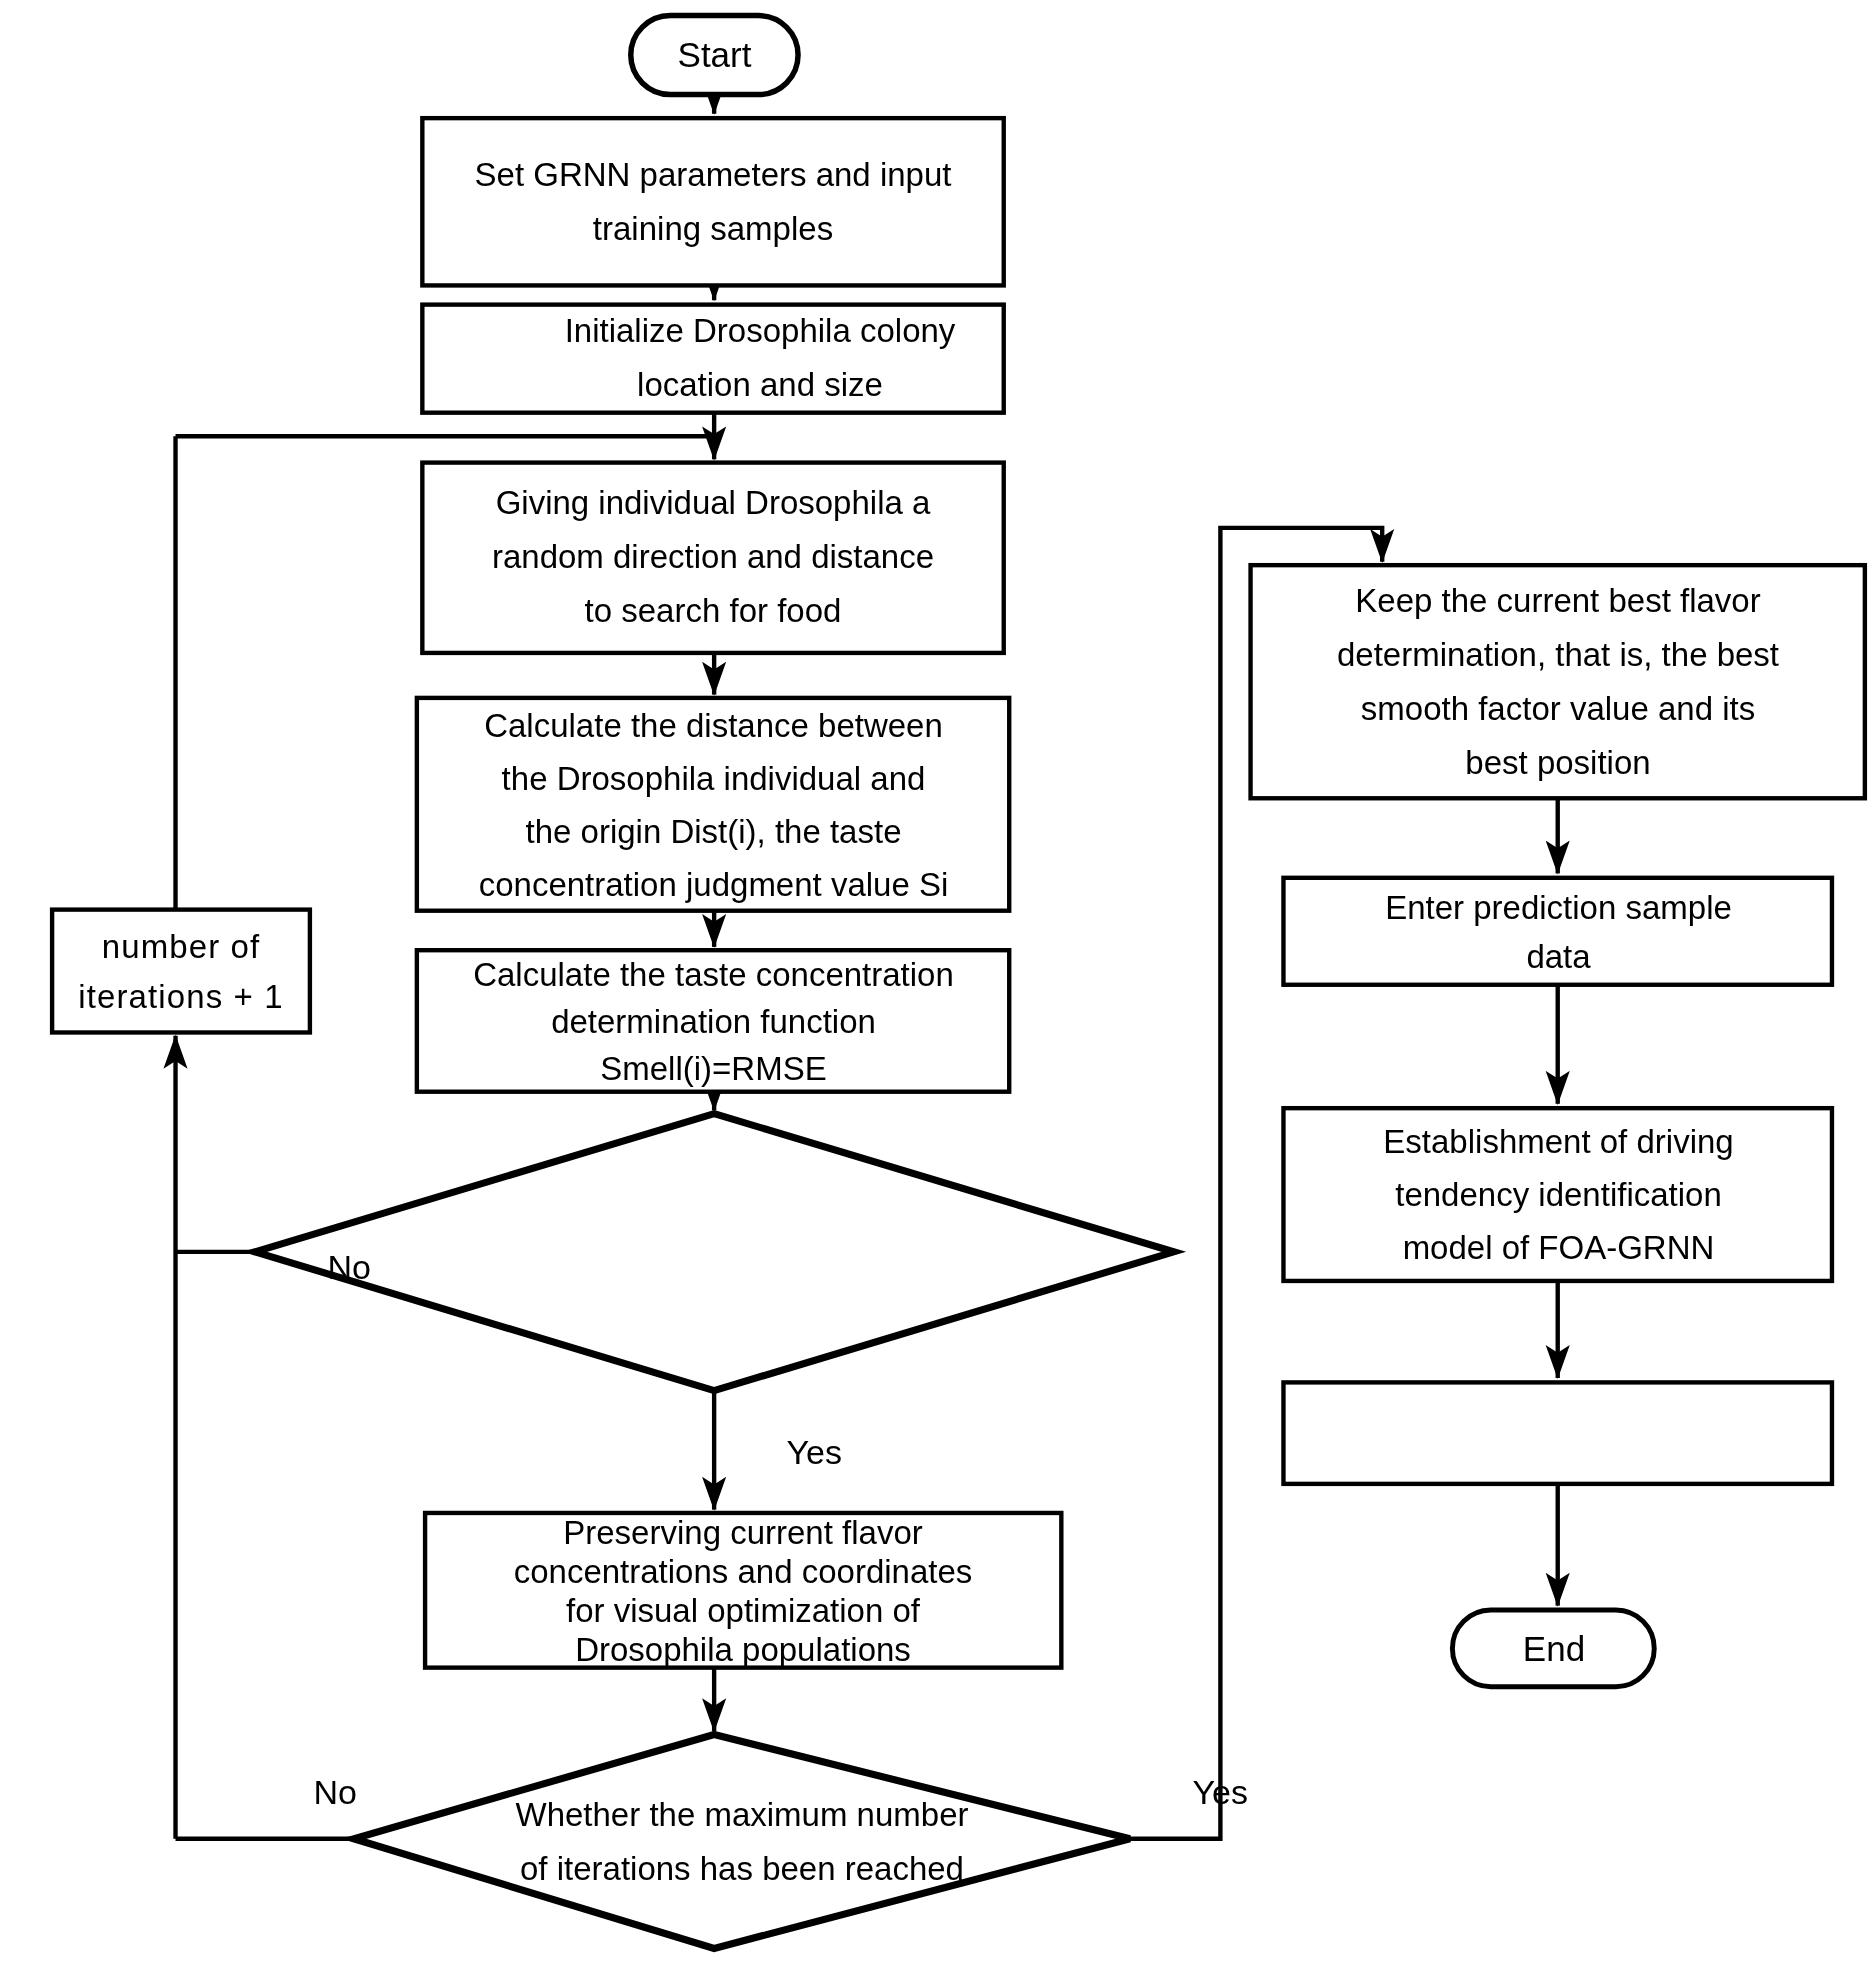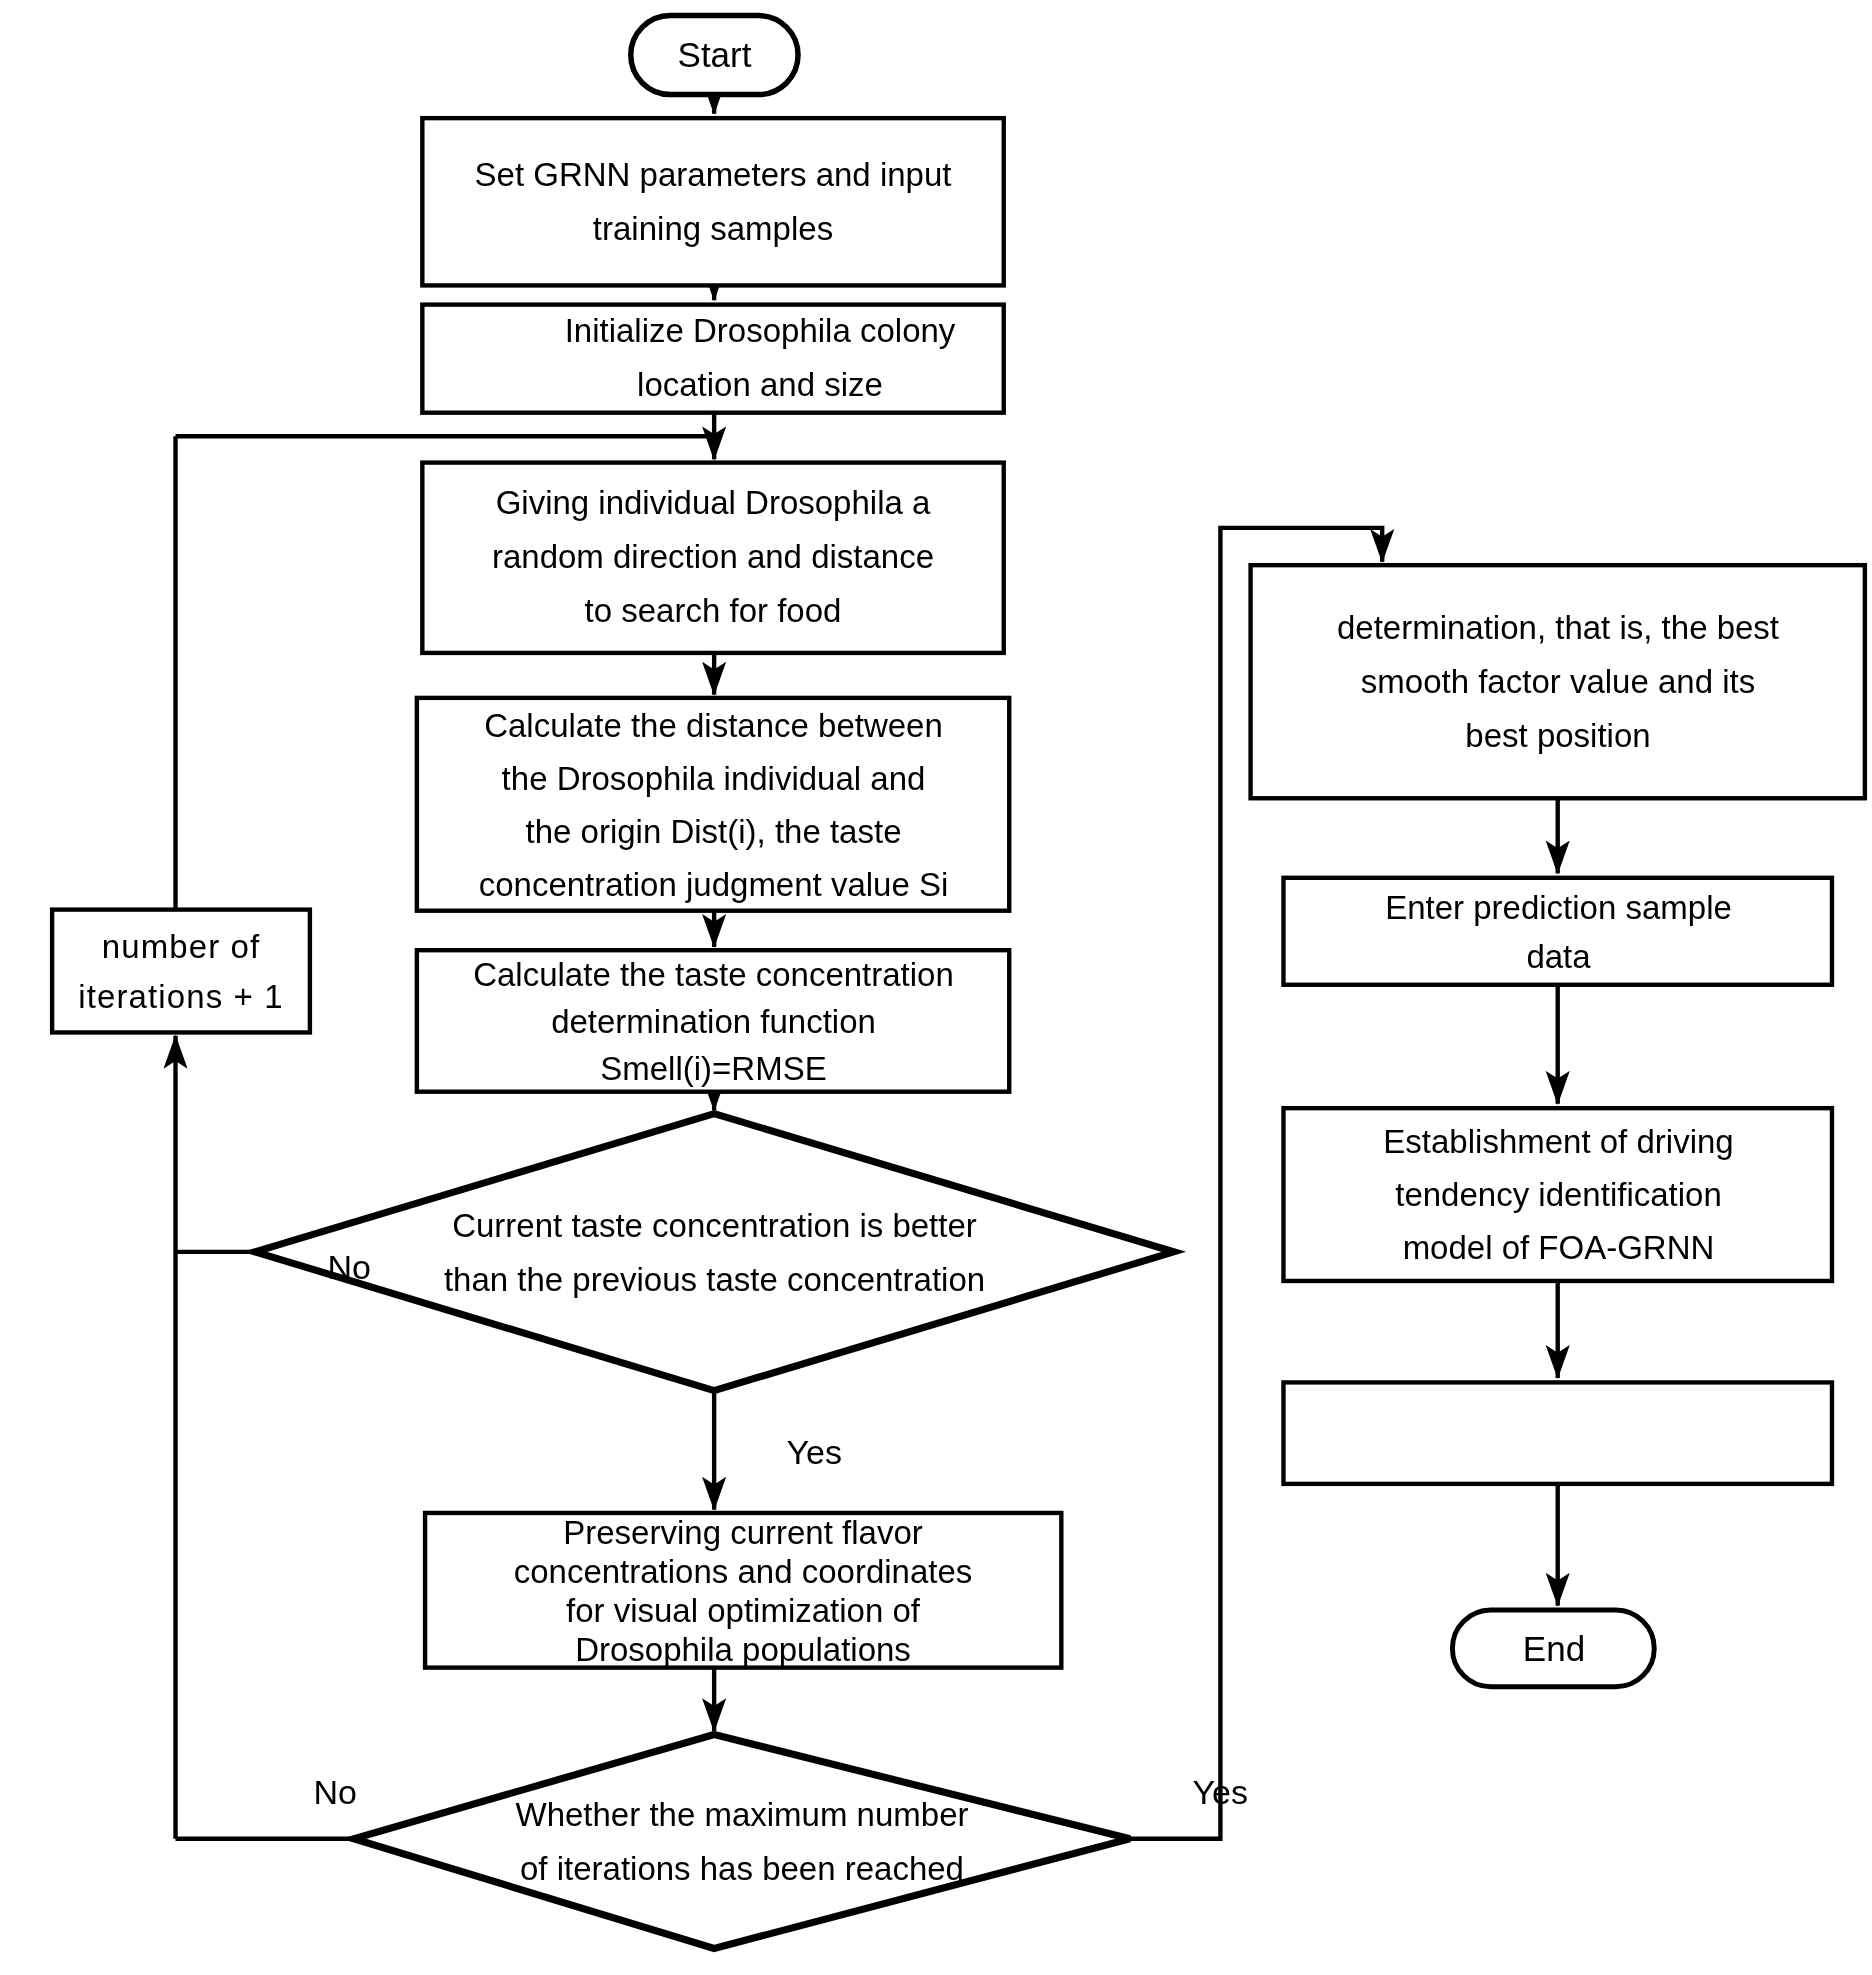--- a/index.html
+++ b/index.html
@@ -131,43 +131,40 @@
     <div>the origin Dist(i), the taste</div>
     <div>concentration judgment value Si</div>
   </div>
 
   <div class="node-text" style="left:417px; top:950px; width:593px; height:142px; line-height:47px;">
     <div>Calculate the taste concentration</div>
     <div>determination function</div>
     <div>Smell(i)=RMSE</div>
   </div>
 
-  <div class="node-text" style="left:255px; top:1114px; width:919px; height:277px;">
-    <div>Current taste concentration is better</div>
-    <div>than the previous taste concentration</div>
-  </div>
 
   <div class="node-text spaced" style="left:52px; top:910px; width:258px; height:123px; line-height:50px;">
     <div>number of</div>
     <div>iterations + 1</div>
   </div>
 
   <div class="node-text" style="left:425px; top:1513px; width:636px; height:155px; line-height:39px;">
     <div>Preserving current flavor</div>
     <div>concentrations and coordinates</div>
     <div>for visual optimization of</div>
     <div>Drosophila populations</div>
   </div>
 
   <div class="node-text" style="left:354px; top:1735px; width:776px; height:214px;">
     <div>Whether the maximum number</div>
     <div>of iterations has been reached</div>
   </div>
 
   <div class="node-text" style="left:1251px; top:565px; width:614px; height:233px;">
+    <div>Keep the current best flavor</div>
     <div>determination, that is, the best</div>
     <div>smooth factor value and its</div>
     <div>best position</div>
   </div>
 
   <div class="node-text" style="left:1284px; top:878px; width:549px; height:107px; line-height:49px;">
     <div>Enter prediction sample</div>
     <div>data</div>
   </div>
 

